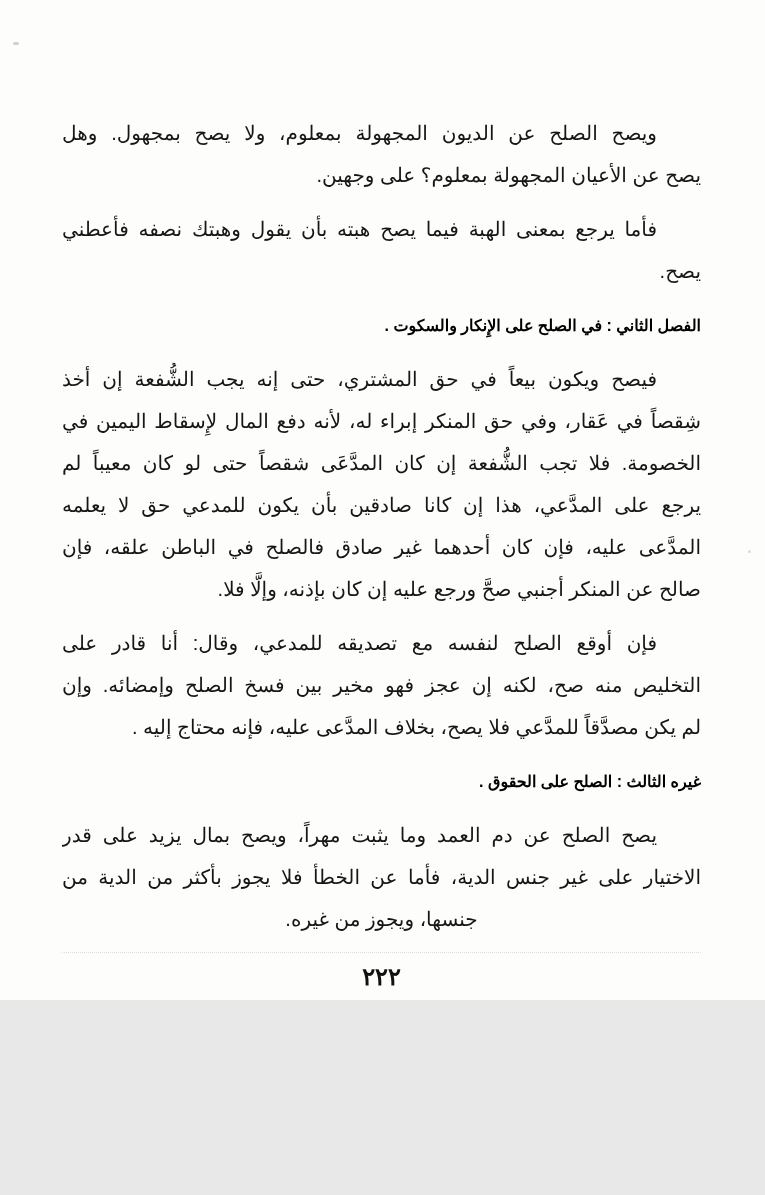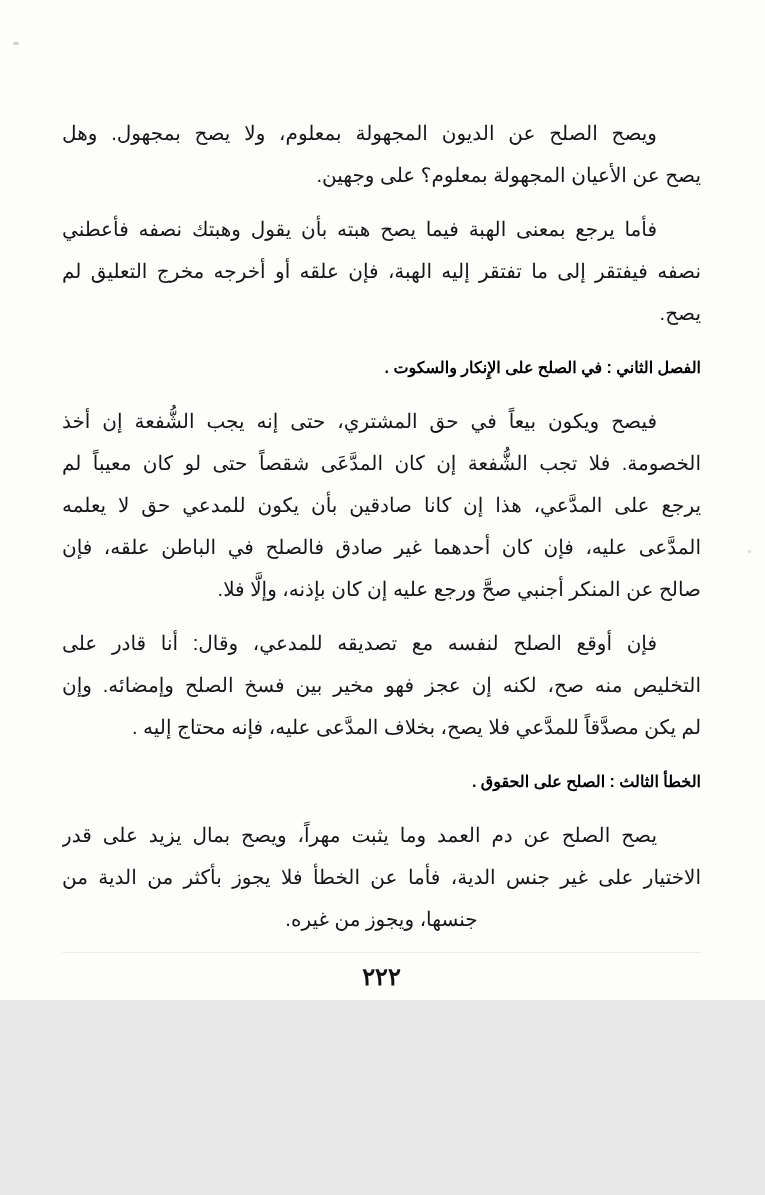--- a/index.html
+++ b/index.html
@@ -85,37 +85,37 @@
   <div class="speck speck-2"></div>
 
   <main class="text-block">
 
   <div class="paragraph">
         <div class="line first">ويصح الصلح عن الديون المجهولة بمعلوم، ولا يصح بمجهول. وهل</div>
         <div class="line last">يصح عن الأعيان المجهولة بمعلوم؟ على وجهين.</div>
       </div>
       <div class="paragraph">
         <div class="line first">فأما يرجع بمعنى الهبة فيما يصح هبته بأن يقول وهبتك نصفه فأعطني</div>
-        <div class="line mid">نصفه فيفتقر إلى ما تفتقر إليه الهبة، فإن علقه أو أخرجه مخرج التعليق لم</div>
         <div class="line last">يصح.</div>
       </div>
       <div class="heading">الفصل الثاني : في الصلح على الإِنكار والسكوت .</div>
       <div class="paragraph">
         <div class="line first">فيصح ويكون بيعاً في حق المشتري، حتى إنه يجب الشُّفعة إن أخذ</div>
+        <div class="line mid">شِقصاً في عَقار، وفي حق المنكر إبراء له، لأنه دفع المال لإِسقاط اليمين في</div>
         <div class="line mid">الخصومة. فلا تجب الشُّفعة إن كان المدَّعَى شقصاً حتى لو كان معيباً لم</div>
         <div class="line mid">يرجع على المدَّعي، هذا إن كانا صادقين بأن يكون للمدعي حق لا يعلمه</div>
         <div class="line mid">المدَّعى عليه، فإن كان أحدهما غير صادق فالصلح في الباطن علقه، فإن</div>
         <div class="line last">صالح عن المنكر أجنبي صحَّ ورجع عليه إن كان بإذنه، وإلَّا فلا.</div>
       </div>
       <div class="paragraph">
         <div class="line first">فإن أوقع الصلح لنفسه مع تصديقه للمدعي، وقال: أنا قادر على</div>
         <div class="line mid">التخليص منه صح، لكنه إن عجز فهو مخير بين فسخ الصلح وإمضائه. وإن</div>
         <div class="line last">لم يكن مصدَّقاً للمدَّعي فلا يصح، بخلاف المدَّعى عليه، فإنه محتاج إليه .</div>
       </div>
-      <div class="heading">الخطأ الثالث : الصلح على الحقوق .</div>
+      <div class="heading">غيره الثالث : الصلح على الحقوق .</div>
       <div class="paragraph">
         <div class="line first">يصح الصلح عن دم العمد وما يثبت مهراً، ويصح بمال يزيد على قدر</div>
         <div class="line mid">الاختيار على غير جنس الدية، فأما عن الخطأ فلا يجوز بأكثر من الدية من</div>
         <div class="line center-last">جنسها، ويجوز من غيره.</div>
       </div>
       <div class="artifact-line"></div>
       <div class="page-number">٢٢٢</div>
     </main>
 
 </div>

